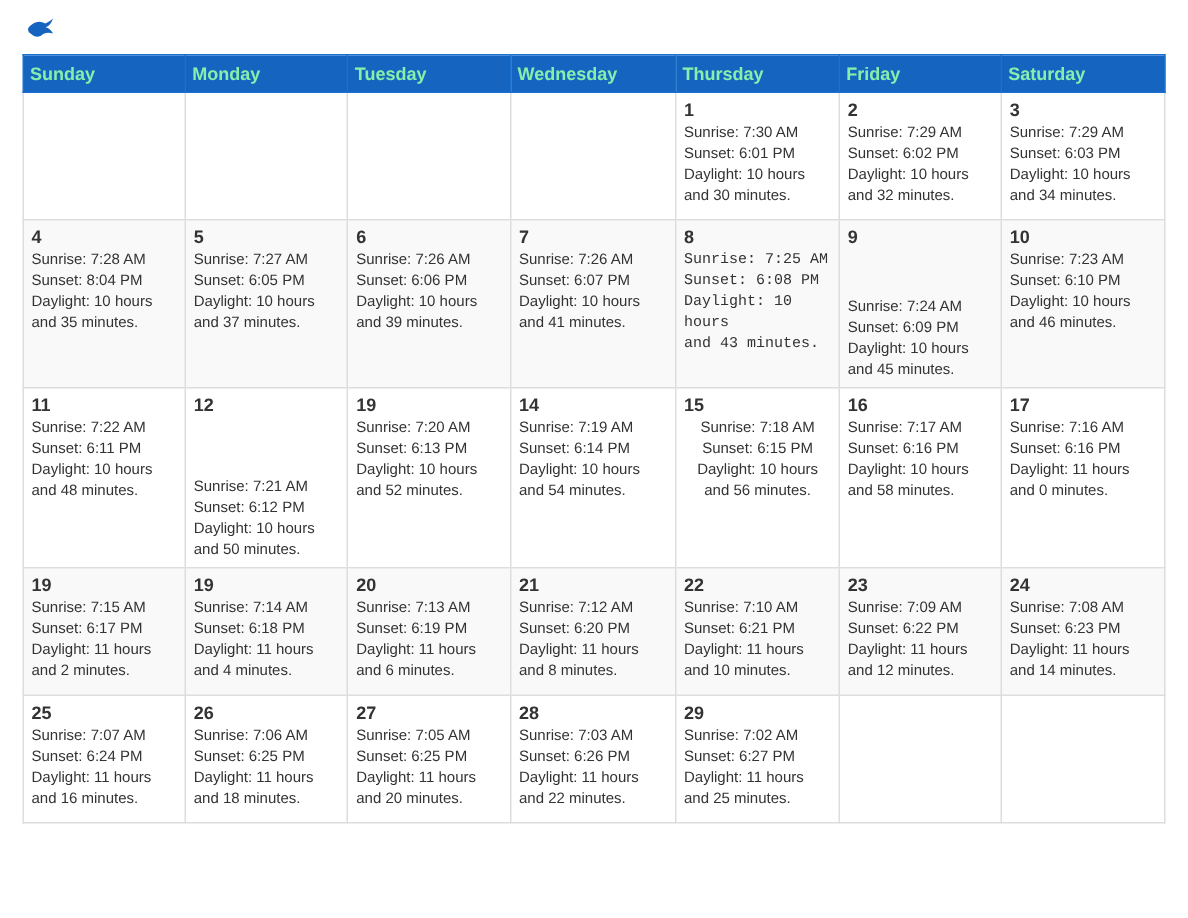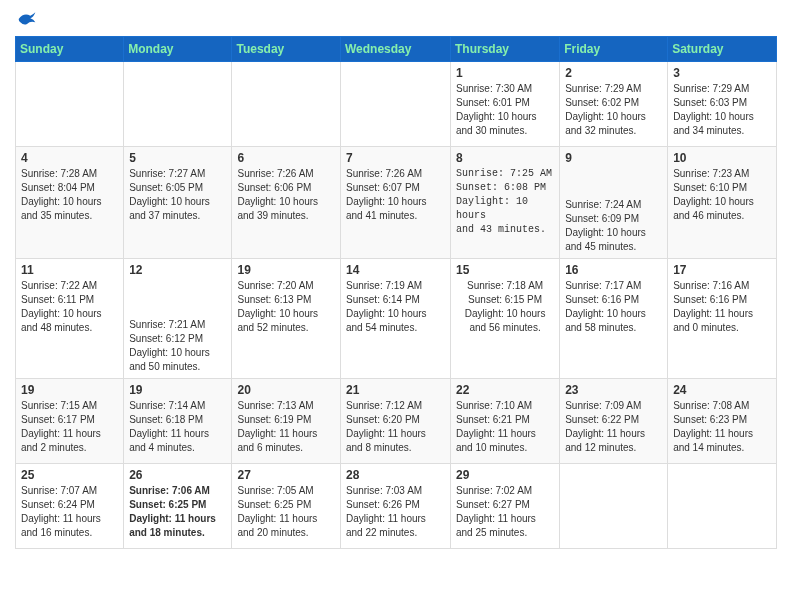--- a/index.html
+++ b/index.html
@@ -304,21 +304,21 @@
       <tr>
         <td>
           <span class="day-num">25</span>
           <div class="day-info" style="white-space: pre-line;">Sunrise: 7:07 AM
 Sunset: 6:24 PM
 Daylight: 11 hours
 and 16 minutes.</div>
         </td>
         <td>
           <span class="day-num">26</span>
-          <div class="day-info" style="white-space: pre-line; font-weight: bold;">Sunrise: 7:06 AM
+          <div class="day-info" style="white-space: pre-line;">Sunrise: 7:06 AM
 Sunset: 6:25 PM
 Daylight: 11 hours
 and 18 minutes.</div>
         </td>
         <td>
           <span class="day-num">27</span>
           <div class="day-info" style="white-space: pre-line;">Sunrise: 7:05 AM
 Sunset: 6:25 PM
 Daylight: 11 hours
 and 20 minutes.</div>

